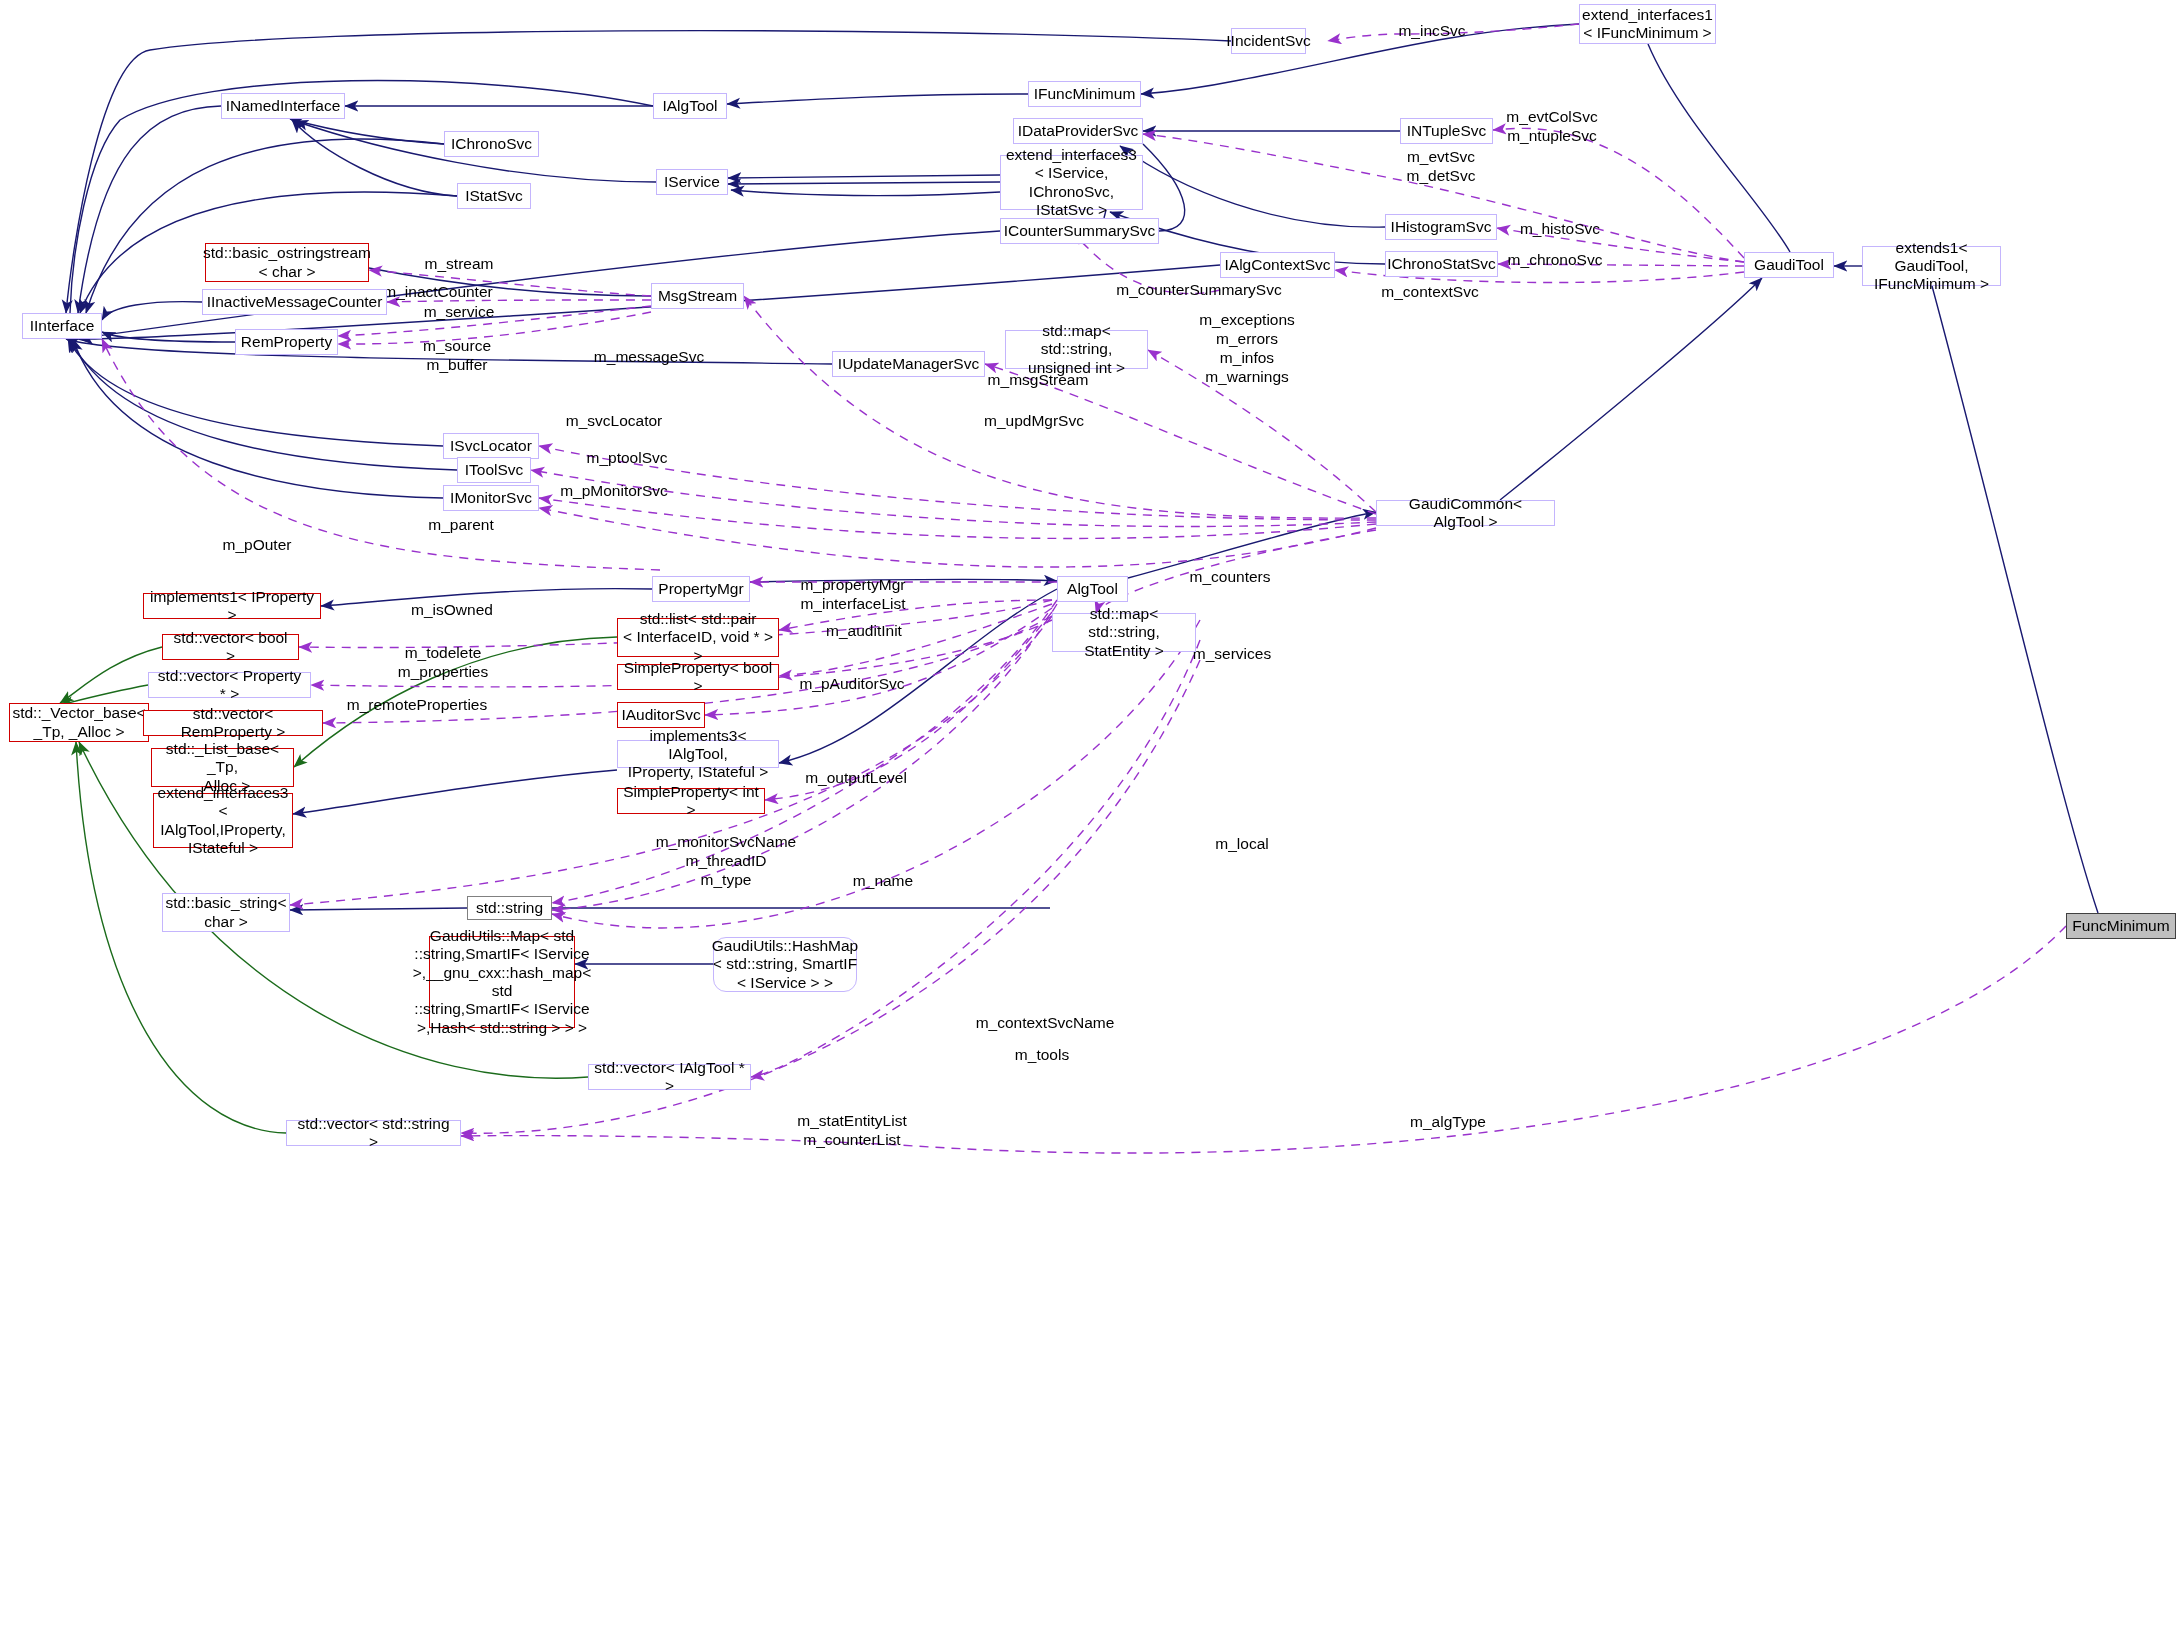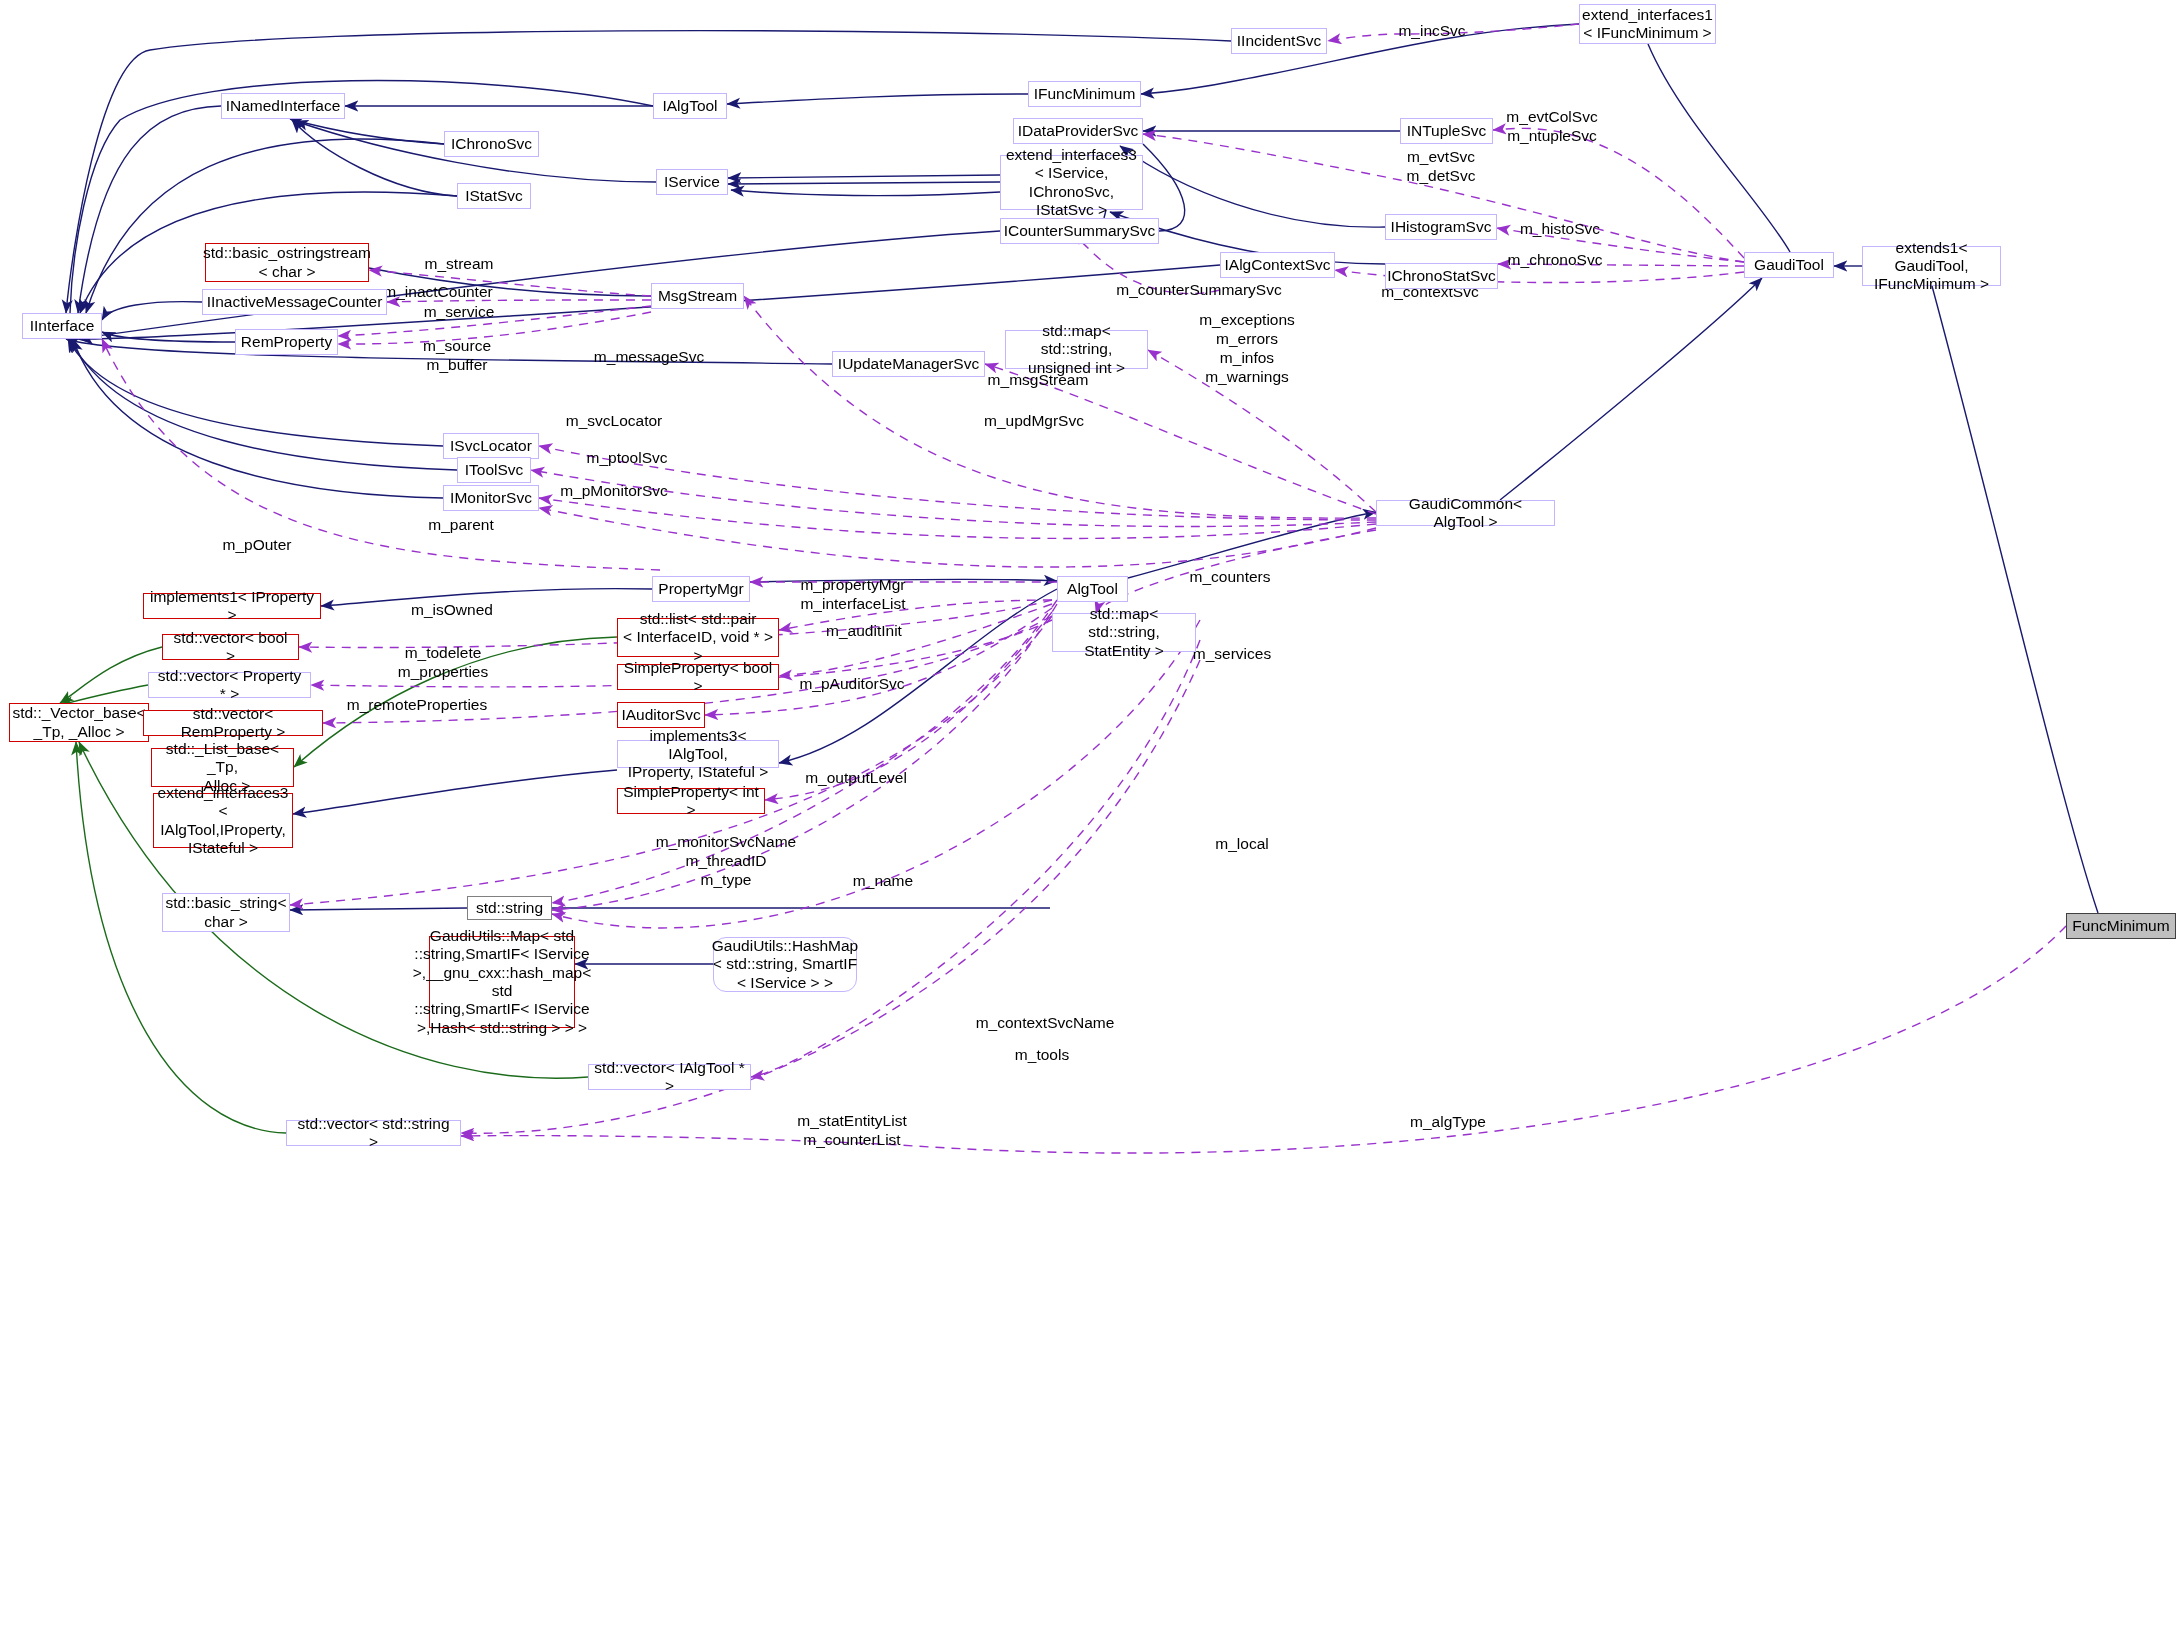--- a/index.html
+++ b/index.html
@@ -182,35 +182,35 @@
       <path d="M651,312 C560,330 450,345 338,344" marker-end="url(#arrUse)"></path>
       <path d="M660,570 C400,560 200,550 102,339" marker-end="url(#arrUse)"></path>
       <path d="M1052,616 C900,700 600,720 323,723" marker-end="url(#arrUse)"></path>
       <path d="M1052,620 C900,690 600,690 311,685" marker-end="url(#arrUse)"></path>
       <path d="M1052,600 C900,640 500,650 299,647" marker-end="url(#arrUse)"></path>
       <path d="M1376,530 C1200,560 1100,600 1096,613" marker-end="url(#arrUse)"></path>
     </g>
   </svg>
 <div class="node" style="left: 1579px; top: 4px; width: 137px; height: 40px;">extend_interfaces1
 &lt; IFuncMinimum &gt;</div>
-    <div class="node" style="left: 1231px; top: 28px; width: 96px; height: 26px;">IIncidentSvc</div>
+    <div class="node" style="left: 1231px; top: 28px; width: 75px; height: 26px;">IIncidentSvc</div>
     <div class="node" style="left: 221px; top: 93px; width: 124px; height: 26px;">INamedInterface</div>
     <div class="node" style="left: 653px; top: 93px; width: 74px; height: 26px;">IAlgTool</div>
     <div class="node" style="left: 1028px; top: 81px; width: 113px; height: 26px;">IFuncMinimum</div>
     <div class="node" style="left: 1013px; top: 118px; width: 130px; height: 26px;">IDataProviderSvc</div>
     <div class="node" style="left: 1400px; top: 118px; width: 93px; height: 26px;">INTupleSvc</div>
     <div class="node" style="left: 444px; top: 131px; width: 95px; height: 26px;">IChronoSvc</div>
     <div class="node" style="left: 1000px; top: 155px; width: 143px; height: 55px;">extend_interfaces3
 &lt; IService, IChronoSvc,
 IStatSvc &gt;</div>
     <div class="node" style="left: 457px; top: 183px; width: 74px; height: 26px;">IStatSvc</div>
     <div class="node" style="left: 656px; top: 169px; width: 72px; height: 26px;">IService</div>
     <div class="node" style="left: 1385px; top: 214px; width: 112px; height: 26px;">IHistogramSvc</div>
     <div class="node" style="left: 1000px; top: 218px; width: 159px; height: 26px;">ICounterSummarySvc</div>
-    <div class="node" style="left: 1385px; top: 251px; width: 113px; height: 26px; margin-top: 12px;">IChronoStatSvc</div>
+    <div class="node" style="left: 1385px; top: 251px; width: 113px; height: 26px;">IChronoStatSvc</div>
     <div class="node" style="left: 1220px; top: 252px; width: 115px; height: 26px;">IAlgContextSvc</div>
     <div class="node" style="left: 1744px; top: 252px; width: 90px; height: 26px;">GaudiTool</div>
     <div class="node" style="left: 1862px; top: 246px; width: 139px; height: 40px;">extends1&lt; GaudiTool,
 IFuncMinimum &gt;</div>
     <div class="node red" style="left: 205px; top: 243px; width: 164px; height: 39px;">std::basic_ostringstream
 &lt; char &gt;</div>
     <div class="node" style="left: 651px; top: 283px; width: 93px; height: 26px;">MsgStream</div>
     <div class="node" style="left: 202px; top: 289px; width: 185px; height: 26px;">IInactiveMessageCounter</div>
     <div class="node" style="left: 22px; top: 313px; width: 80px; height: 26px;">IInterface</div>
     <div class="node" style="left: 1005px; top: 330px; width: 143px; height: 39px;">std::map&lt; std::string,

